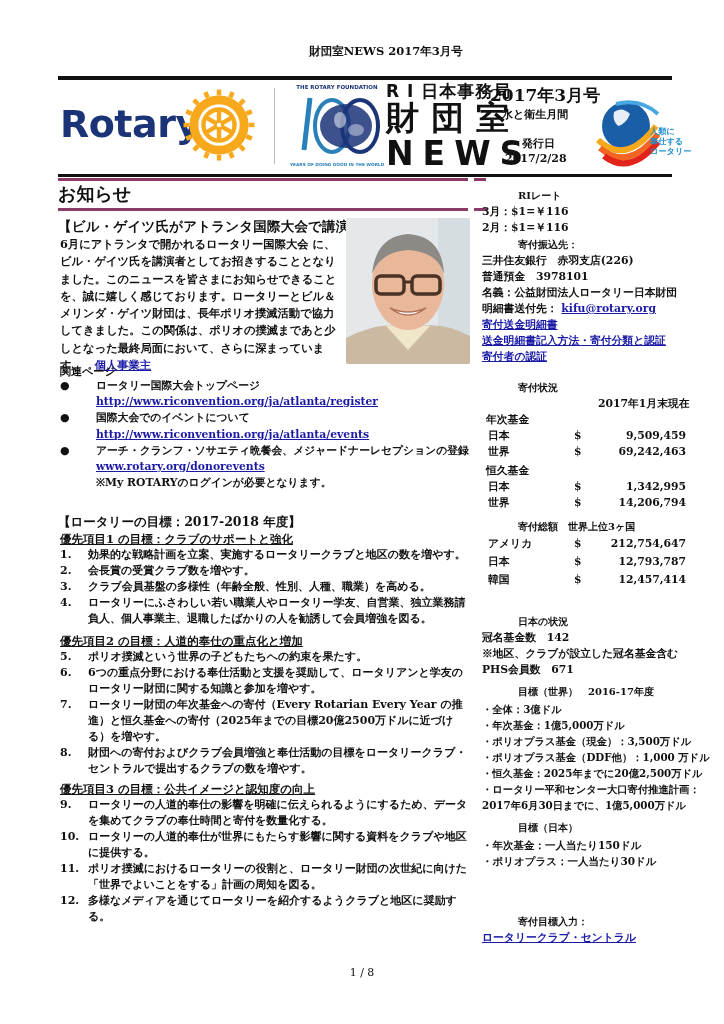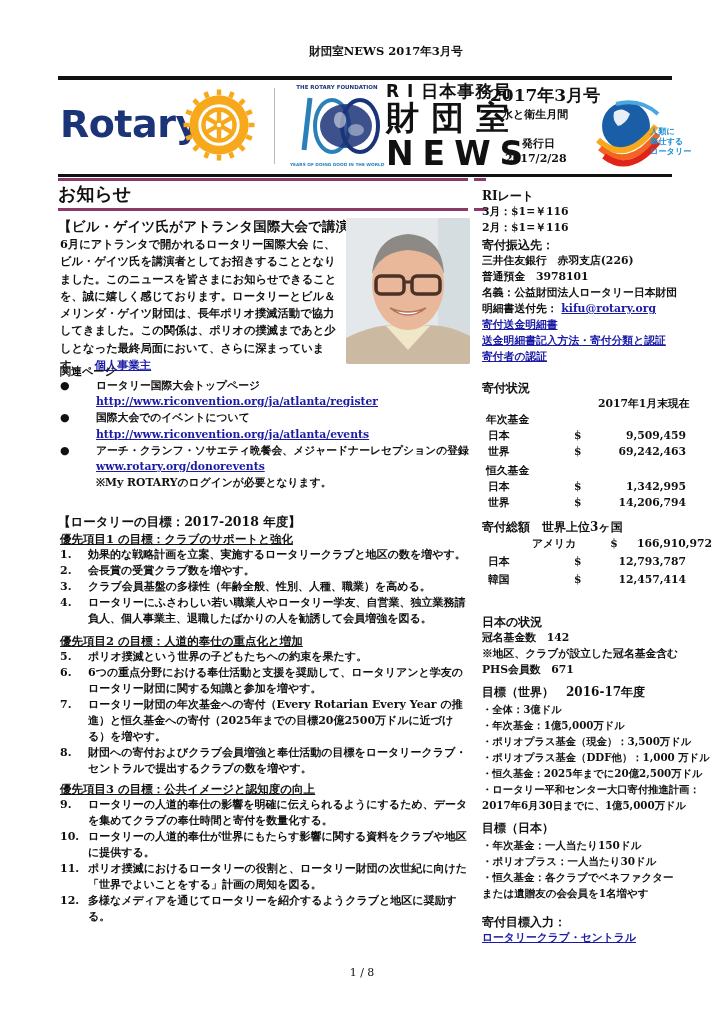--- a/index.html
+++ b/index.html
@@ -50,21 +50,21 @@
   .rel-sub { padding-left: 36px; }
 
   .goals-title { left: 58px; top: 514px; font-size: 12.5px; font-weight: bold; }
   .pri-head { font-weight: bold; text-decoration: underline; font-size: 11.5px; }
   .goal-list { font-size: 11px; line-height: 16px; font-weight: bold; }
   .goal { display: flex; }
   .gnum { width: 28px; flex: none; }
 
   
   .rcol { left: 482px; width: 230px; font-size: 10.8px; font-weight: bold; line-height: 16px; }
-  .rh { font-size: 12px; font-weight: bold; }
+  .rh { font-size: 10px; font-weight: bold; margin-left: 36px; }
   .row { display: flex; }
   .cname { width: 92px; padding-left: 6px; }
   .cdol { width: 26px; }
   .cval { width: 86px; text-align: right; }
 </style>
 </head>
 <body>
 
 <div class="abs running-head">財団室NEWS 2017年3月号</div>
 
@@ -295,24 +295,24 @@
     </div>
   <div class="row">
       <span class="cname">世界</span>
       <span class="cdol">$</span>
       <span class="cval">14,206,794</span>
     </div>
 </div>
 
 <div class="abs rcol" style="top:519px;">
   <div class="rh">寄付総額　世界上位3ヶ国</div>
-  <div class="row" style="line-height:18px;margin-left:44px;">
+  <div class="row" style="line-height:18px;">
       <span class="cname">アメリカ</span>
       <span class="cdol">$</span>
-      <span class="cval">166,910,972</span>
+      <span class="cval">212,754,647</span>
     </div>
   <div class="row" style="line-height:18px;">
       <span class="cname">日本</span>
       <span class="cdol">$</span>
       <span class="cval">12,793,787</span>
     </div>
   <div class="row" style="line-height:18px;">
       <span class="cname">韓国</span>
       <span class="cdol">$</span>
       <span class="cval">12,457,414</span>
@@ -334,21 +334,20 @@
   <div>・ポリオプラス基金（DDF他）：1,000 万ドル</div>
   <div>・恒久基金：2025年までに20億2,500万ドル</div>
   <div>・ロータリー平和センター大口寄付推進計画：</div>
   <div>2017年6月30日までに、1億5,000万ドル</div>
 </div>
 
 <div class="abs rcol" style="top:820px; width:200px; font-size:10.5px;">
   <div class="rh" style="margin-bottom:1px;">目標（日本）</div>
   <div>・年次基金：一人当たり150ドル</div>
   <div>・ポリオプラス：一人当たり30ドル</div>
-  <div>・恒久基金：各クラブでベネファクターまたは遺贈友の会会員を1名増やす</div>
 </div>
 
 <div class="abs rcol" style="top:914px;">
   <div class="rh">寄付目標入力：</div>
   <a class="link" href="#">ロータリークラブ・セントラル</a>
 </div>
 
 <div class="abs page-num">1 / 8</div>
 
 </body></html>

